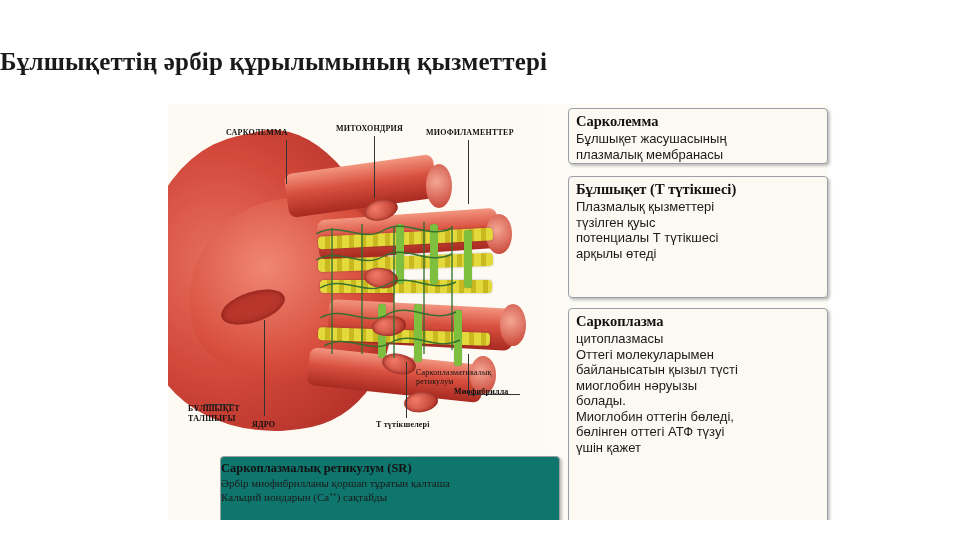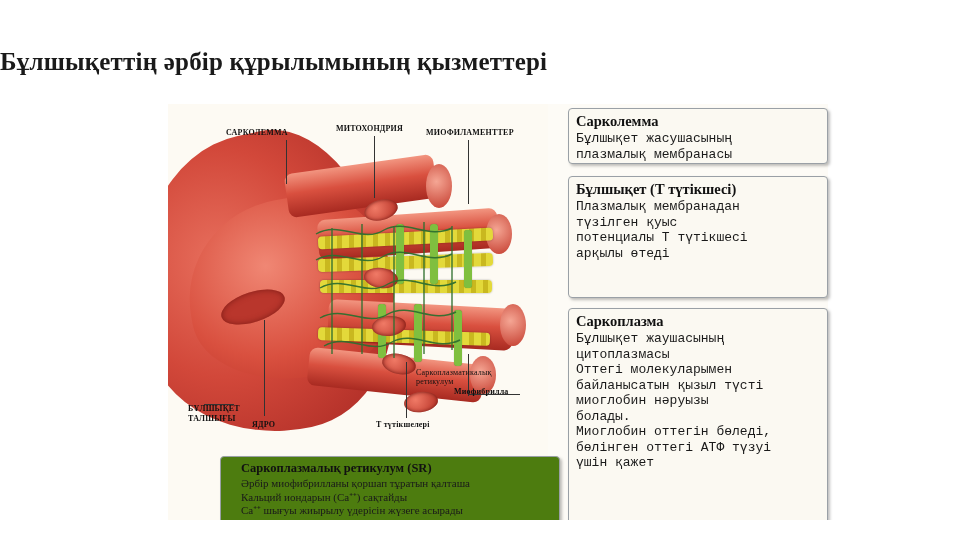--- a/index.html
+++ b/index.html
@@ -108,30 +108,30 @@
 
   
   .box{
     position:absolute;background:#fbf9f2;border:1px solid #9aa0a6;border-radius:4px;
     box-shadow:2px 2px 3px rgba(0,0,0,.25);padding:4px 7px 5px 7px;box-sizing:border-box;
   }
   .box h4{
     margin:0 0 1px 0;font-family:"Liberation Serif",serif;font-weight:bold;font-size:14.5px;color:#111;
   }
   .box p{
-    margin:0;font-family:Liberation Mono, monospace;font-size:13px;line-height:15.5px;color:#1a1a1a;
+    margin:0;font-family:Liberation Sans, sans-serif;font-size:13px;line-height:15.5px;color:#1a1a1a;
   }
   #box-sarcolemma{left:400px;top:4px;width:260px;height:56px;}
   #box-ttube{left:400px;top:72px;width:260px;height:122px;}
   #box-sarcoplasm{left:400px;top:204px;width:260px;height:226px;}
 
   #box-sr{
     left:52px;top:352px;width:340px;height:76px;
-    background:#4d7c0f;border:1px solid #9aa0a6;border-radius:4px;
-    box-shadow:2px 2px 3px rgba(0,0,0,.25);padding:4px 20px;box-sizing:border-box;position:absolute;
+    background:#0f766e;border:1px solid #9aa0a6;border-radius:4px;
+    box-shadow:2px 2px 3px rgba(0,0,0,.25);padding:4px 0;box-sizing:border-box;position:absolute;
   }
   #box-sr h4{margin:0 0 1px 0;font-size:12.5px;font-weight:bold;font-family:"Liberation Serif",serif;color:#111;}
   #box-sr p{margin:0;font-size:11px;line-height:13.5px;font-family:"Liberation Serif",serif;color:#1a1a1a;}
 
   
   #bottom-band{position:absolute;left:0;top:520px;width:960px;height:20px;background:#ffffff;}
 </style>
 </head>
 <body>
 
@@ -205,42 +205,40 @@
     </div>
 
     <div class="box" id="box-sarcolemma">
       <h4>Сарколемма</h4>
       <p>Бұлшықет жасушасының</p>
       <p>плазмалық мембранасы</p>
     </div>
 
     <div class="box" id="box-ttube">
       <h4>Бұлшықет (Т түтікшесі)</h4>
-      <p>Плазмалық мембранадан</p>
+      <p>Плазмалық қызметтері</p>
       <p>түзілген қуыс</p>
       <p>потенциалы Т түтікшесі</p>
       <p>арқылы өтеді</p>
     </div>
 
     <div class="box" id="box-sarcoplasm">
       <h4>Саркоплазма</h4>
-      <p>Бұлшықет  жаушасының</p>
       <p>цитоплазмасы</p>
       <p>Оттегі молекуларымен</p>
       <p>байланысатын қызыл түсті</p>
       <p>миоглобин нәруызы</p>
       <p>болады.</p>
       <p>Миоглобин оттегін бөледі,</p>
       <p>бөлінген оттегі АТФ түзуі</p>
       <p>үшін қажет</p>
     </div>
 
     <div id="box-sr">
       <h4>Саркоплазмалық ретикулум (SR)</h4>
       <p>Әрбір миофибрилланы қоршап тұратын қалташа</p>
       <p>Кальций иондарын (Са⁺⁺)  сақтайды</p>
-      <p>Са⁺⁺ шығуы жиырылу үдерісін жүзеге асырады</p>
     </div>
 
   </div>
 
   <div id="bottom-band"></div>
 </div>
 
 </body></html>

